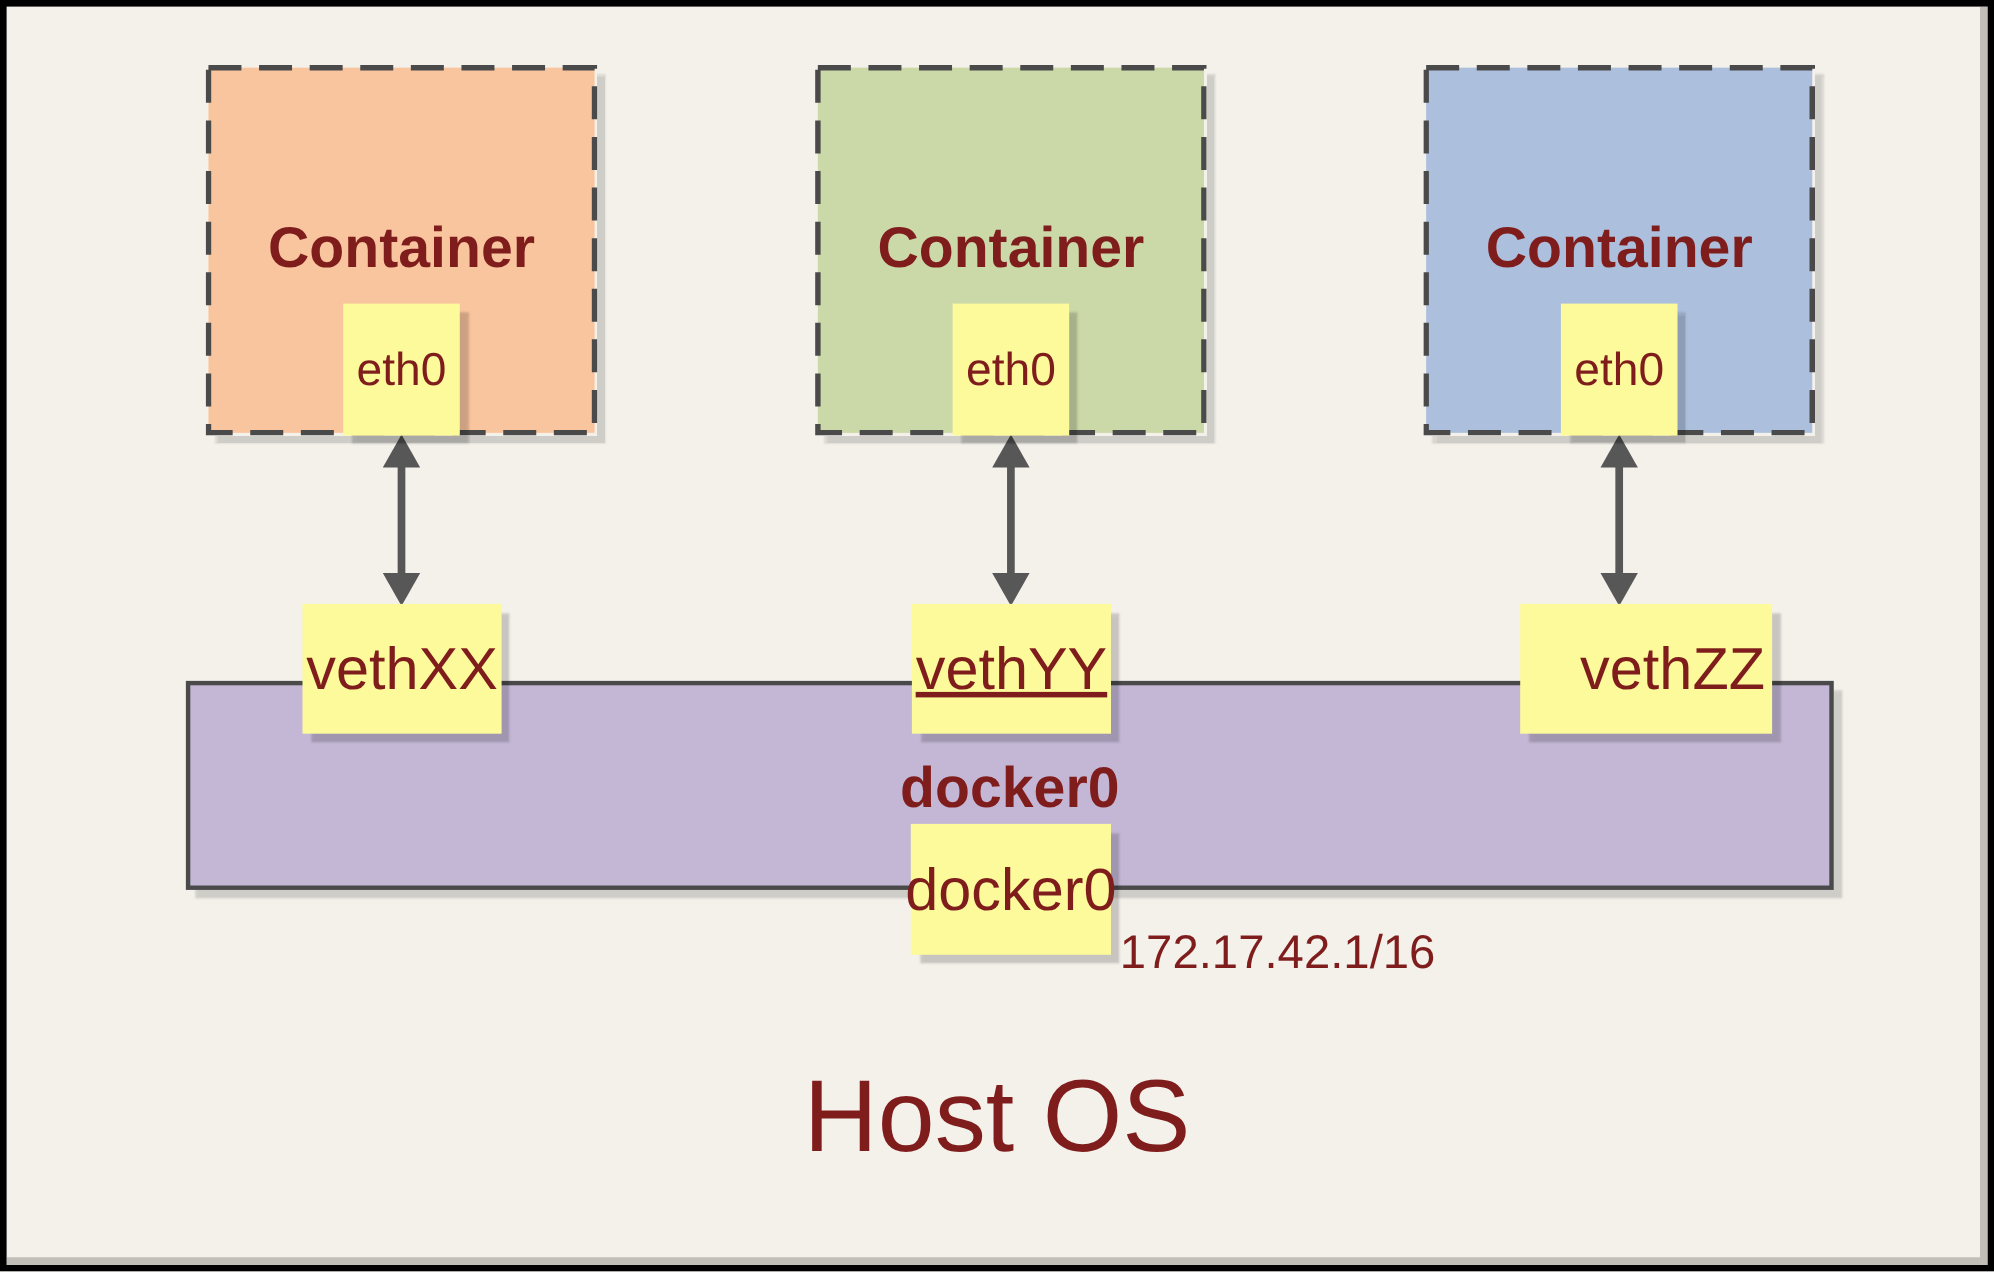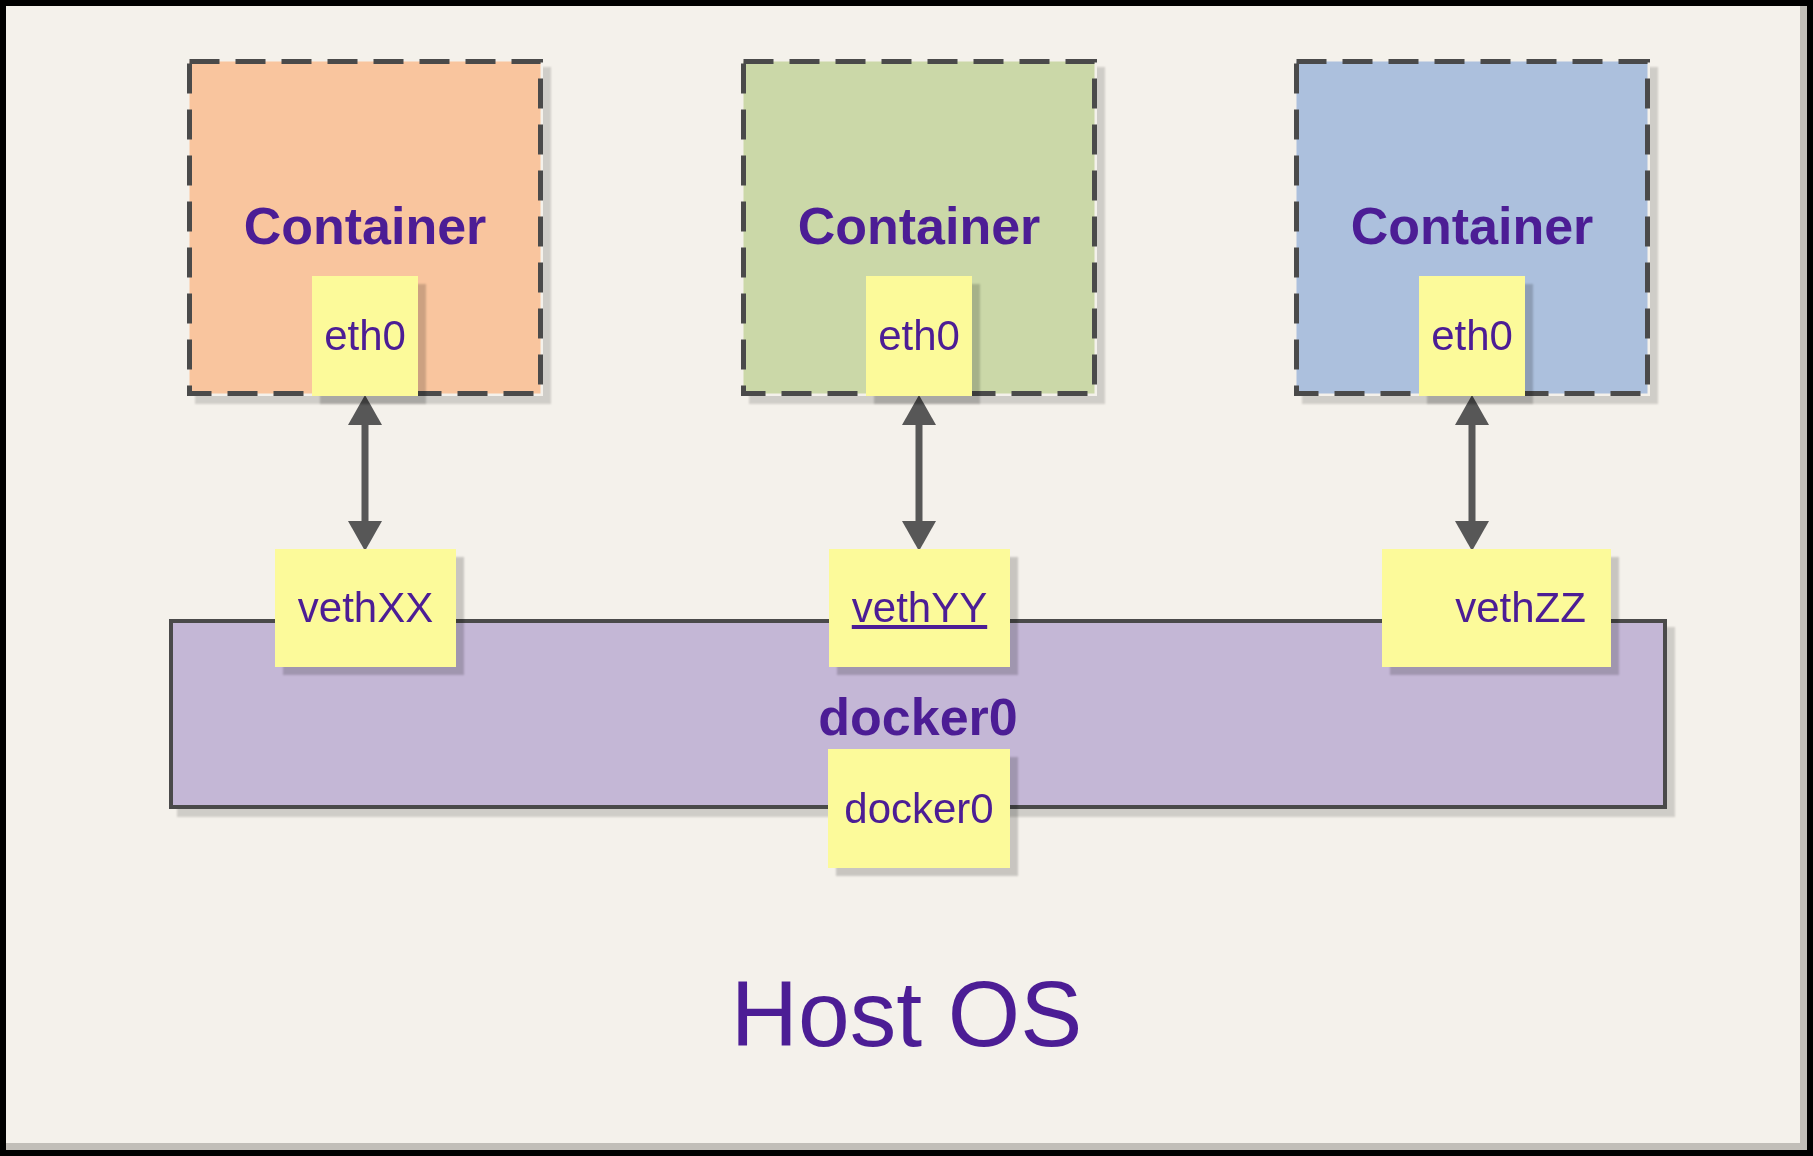--- a/index.html
+++ b/index.html
@@ -3,41 +3,41 @@
 <meta charset="utf-8">
 <style>
   html,body{margin:0;padding:0;background:#ffffff;}
   .canvas{
     position:relative;
     width:1813px;height:1156px;
     box-sizing:border-box;
     border:6px solid #000000;
     box-shadow:inset -7px -7px 0 rgba(130,128,122,0.45);
     font-family:"Liberation Sans","DejaVu Sans",sans-serif;
-    color:#4c1d95;
+    color:#7f1d1d;
     overflow:hidden;
   }
   
   .cbox{
     position:absolute;top:53px;width:356px;height:337px;
     box-shadow:8px 8px 2px rgba(0,0,0,0.15);
     z-index:2;
   }
   .cbox svg{position:absolute;left:0;top:0;width:100%;height:100%;display:block;}
   .cbox .clabel{
     position:absolute;left:0;right:0;top:137px;
     text-align:center;font-size:52px;font-weight:bold;line-height:60px;
   }
   .pos-c1{left:181px}.pos-c2{left:735px}.pos-c3{left:1288px}
   
   .note{
     position:absolute;
     display:flex;align-items:center;justify-content:center;
     box-shadow:8px 8px 2px rgba(0,0,0,0.18);
-    font-size:42px;
+    font-size:54px;
   }
   .ethbox{left:calc(50% - 53px);bottom:0;width:106px;height:120px;position:absolute;
     display:flex;align-items:center;justify-content:center;
     box-shadow:8px 8px 2px rgba(0,0,0,0.18);font-size:42px;}
   .vethbox{top:543px;width:181px;height:118px;z-index:4;}
   .pos-v1{left:269px}.pos-v2{left:823px}.pos-v3{left:1376px}
   
   .arrow{position:absolute;top:388px;width:44px;height:158px;z-index:1;}
   .pos-a1{left:337px}.pos-a2{left:891px}.pos-a3{left:1444px}
   
@@ -120,16 +120,17 @@
   </div>
 
   <div class="bridgebar" style="background: rgb(196, 183, 214);">
     <div class="bridgelabel">docker0</div>
   </div>
 
   <div class="note dockerifbox" style="background: rgb(252, 250, 154);">
     <span>docker0</span>
   </div>
 
+  <div class="iptext">172.17.42.1/16</div>
 
   <div class="hostos">Host OS</div>
 
 </div>
 
 </body></html>

